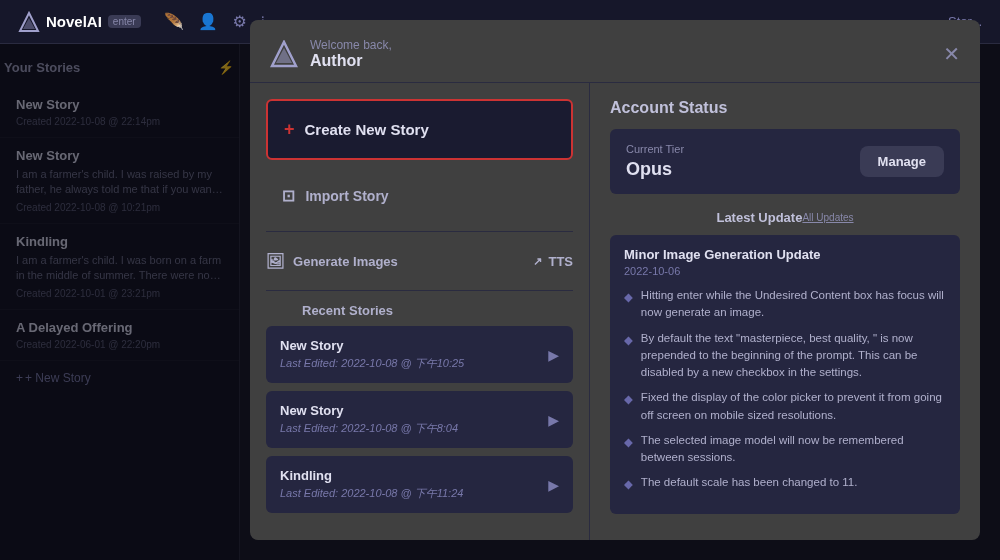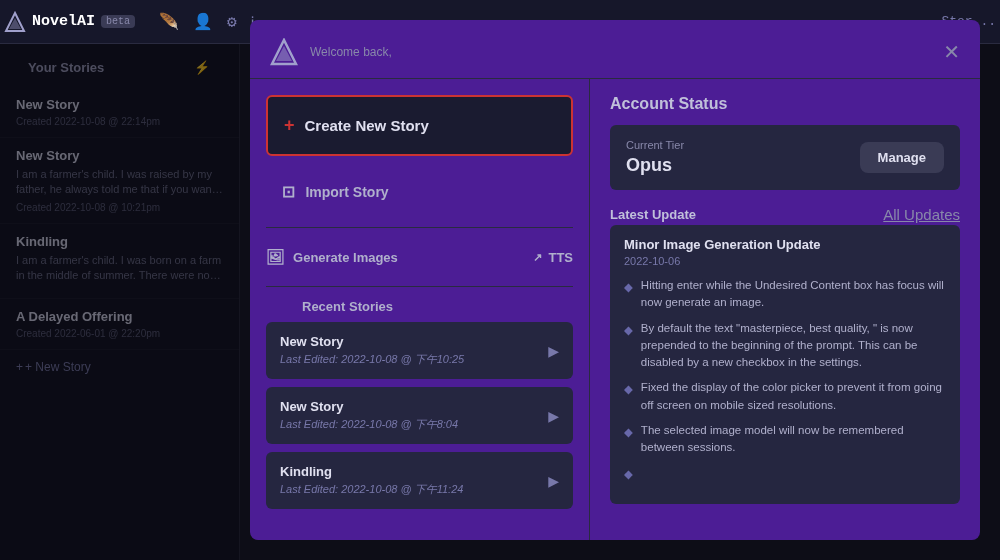--- a/index.html
+++ b/index.html
@@ -12,26 +12,25 @@
       overflow: hidden;
       position: relative;
     }
 
     
     .topnav {
       background: #16172a;
       height: 44px;
       display: flex;
       align-items: center;
-      padding: 0 4px;
+      padding: 0 18px;
       gap: 16px;
       border-bottom: 1px solid #2a2b40;
       position: relative;
       z-index: 1;
-      font-family: Liberation Mono, monospace;
     }
     .topnav-logo {
       display: flex;
       align-items: center;
       gap: 6px;
       color: #fff;
       font-size: 15px;
       font-weight: 600;
     }
     .logo-icon {
@@ -71,21 +70,21 @@
       bottom: 0;
       background: #16172a;
       border-right: 1px solid #2a2b40;
       overflow: hidden;
       padding: 16px 0;
     }
     .sidebar-header {
       display: flex;
       align-items: flex-end;
       justify-content: space-between;
-      padding: 0 28px 12px;
+      padding: 0 4px 12px;
       color: #9898bb;
       font-size: 13px;
       font-weight: 600;
     }
     .sidebar-story {
       padding: 10px 16px;
       border-bottom: 1px solid #1e1f33;
       cursor: pointer;
     }
     .sidebar-story-title {
@@ -129,21 +128,21 @@
       z-index: 10;
     }
 
     
     .modal {
       position: absolute;
       top: 20px;
       left: 250px;
       right: 20px;
       bottom: 20px;
-      background: #4c1d95;
+      background: #404040;
       border-radius: 8px;
       z-index: 20;
       display: flex;
       flex-direction: column;
       overflow: hidden;
     }
     .modal-header {
       display: flex;
       align-items: center;
       padding: 18px 20px 12px;
@@ -319,31 +318,31 @@
       border: none;
       padding: 8px 18px;
       border-radius: 8px;
       font-size: 13px;
       font-weight: 600;
       cursor: pointer;
     }
     .latest-update-row {
       display: flex;
       align-items: center;
-      justify-content: space-between;
-      margin-bottom: 2px;
+      justify-content: center;
+      margin-bottom: 10px;
     }
     .latest-update-title {
       color: #c0c0da;
       font-size: 13px;
       font-weight: 600;
     }
     .all-updates-link {
       color: #8888aa;
-      font-size: 15px;
+      font-size: 10px;
       cursor: pointer;
       text-decoration: underline;
     }
     .update-card {
       background: #252640;
       border-radius: 6px;
       padding: 12px 14px;
     }
     .update-card-title {
       color: #e0e0f0;
@@ -377,21 +376,21 @@
 </head>
 <body>
 
 <div class="topnav">
   <div class="topnav-logo">
     <svg class="logo-icon" viewBox="0 0 22 22" fill="none">
       <polygon points="11,2 20,20 2,20" fill="none" stroke="#a0a0cc" stroke-width="2"></polygon>
       <polygon points="11,7 17,18 5,18" fill="#a0a0cc" opacity="0.4"></polygon>
     </svg>
     <span>NovelAI</span>
-    <span class="beta-badge">beta</span>
+    <span class="beta-badge">enter</span>
   </div>
   <div class="topnav-icons">
     <span class="topnav-icon">🪶</span>
     <span class="topnav-icon">👤</span>
     <span class="topnav-icon">⚙</span>
     <span class="topnav-icon">ℹ</span>
   </div>
   <div class="topnav-right">Stor...</div>
 </div>
 
@@ -408,20 +407,21 @@
 
   <div class="sidebar-story">
     <div class="sidebar-story-title">New Story</div>
     <div class="sidebar-story-preview">I am a farmer's child. I was raised by my father, he always told me that if you want something c...</div>
     <div class="sidebar-story-date">Created 2022-10-08 @ 10:21pm</div>
   </div>
 
   <div class="sidebar-story">
     <div class="sidebar-story-title">Kindling</div>
     <div class="sidebar-story-preview">I am a farmer's child. I was born on a farm in the middle of summer. There were no fences around...</div>
+    <div class="sidebar-story-date">Created 2022-10-01 @ 23:21pm</div>
   </div>
 
   <div class="sidebar-story">
     <div class="sidebar-story-title">A Delayed Offering</div>
     <div class="sidebar-story-date">Created 2022-06-01 @ 22:20pm</div>
   </div>
 
   <div class="sidebar-new-story">
     <span>+</span>
     <span style="margin-left:-4px">+ New Story</span>
@@ -431,20 +431,21 @@
 <div class="overlay-backdrop"></div>
 
 <div class="modal">
   <div class="modal-header">
     <svg class="modal-logo" viewBox="0 0 28 28" fill="none">
       <polygon points="14,2 26,26 2,26" fill="none" stroke="#a0a0cc" stroke-width="2.5"></polygon>
       <polygon points="14,8 22,23 6,23" fill="#a0a0cc" opacity="0.5"></polygon>
     </svg>
     <div class="modal-welcome">
       <div class="modal-welcome-text">Welcome back,</div>
+      <div class="modal-welcome-name">Author</div>
     </div>
     <span class="modal-close">✕</span>
   </div>
 
   <div class="modal-body">
 
     <div class="modal-left">
 
       <div class="create-new-story-btn">
         <span class="create-plus">+</span>
@@ -531,19 +532,20 @@
           <li>
             <span class="update-bullet">◆</span>
             <span>Fixed the display of the color picker to prevent it from going off screen on mobile sized resolutions.</span>
           </li>
           <li>
             <span class="update-bullet">◆</span>
             <span>The selected image model will now be remembered between sessions.</span>
           </li>
           <li>
             <span class="update-bullet">◆</span>
+            <span>The default scale has been changed to 11.</span>
           </li>
         </ul>
       </div>
 
     </div>
   </div>
 </div>
 
 </body></html>

